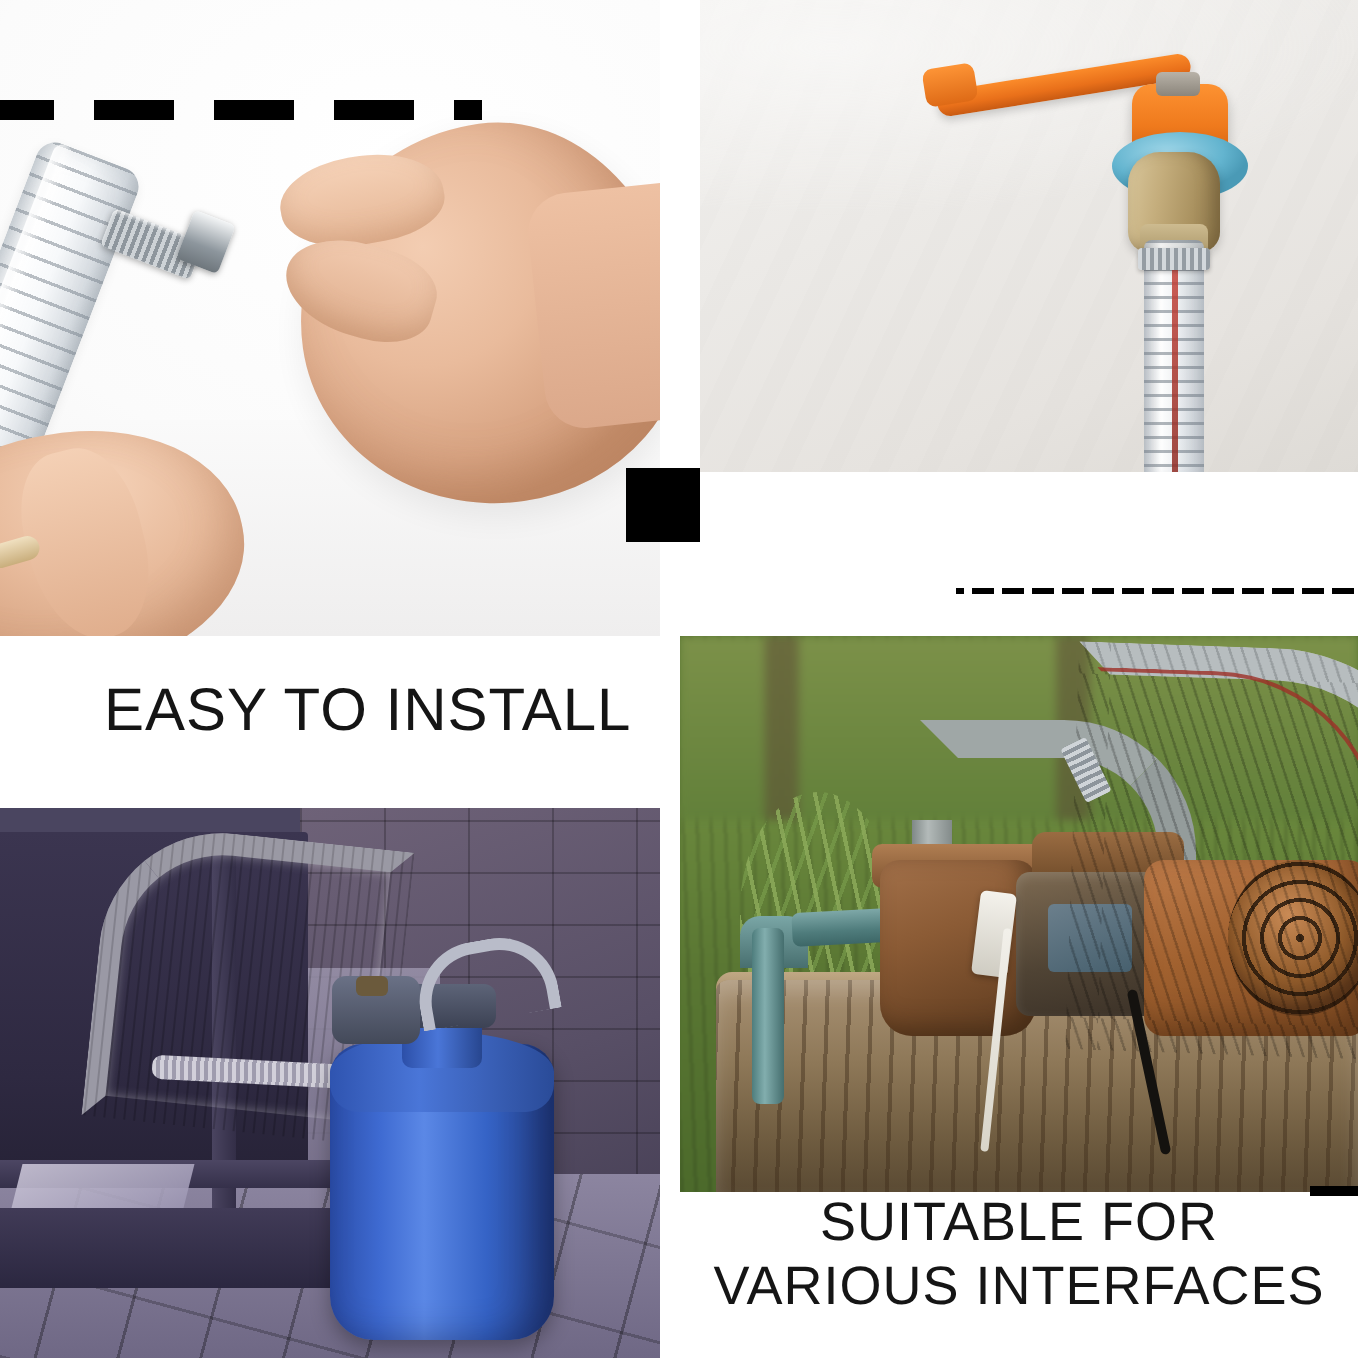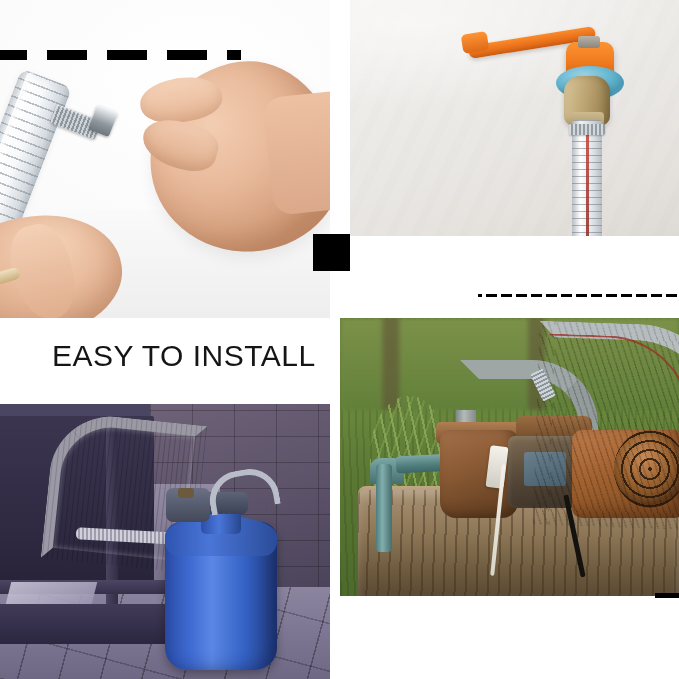--- a/index.html
+++ b/index.html
@@ -560,14 +560,16 @@
     <div id="pump-hose-stripe"></div>
     <div id="pump-hose-clamp"></div>
 
     <div id="pump-switch"></div>
     <div id="pump-cord-white"></div>
     <div id="pump-cord-black"></div>
   </div>
 
   <div class="blk-square" id="bottom-dash" style="left:655px;top:593px;width:24px;height:5px;"></div>
 
+  <div class="caption" id="caption-suitable">SUITABLE FOR
+VARIOUS INTERFACES</div>
 
 </div>
 
 </body></html>

